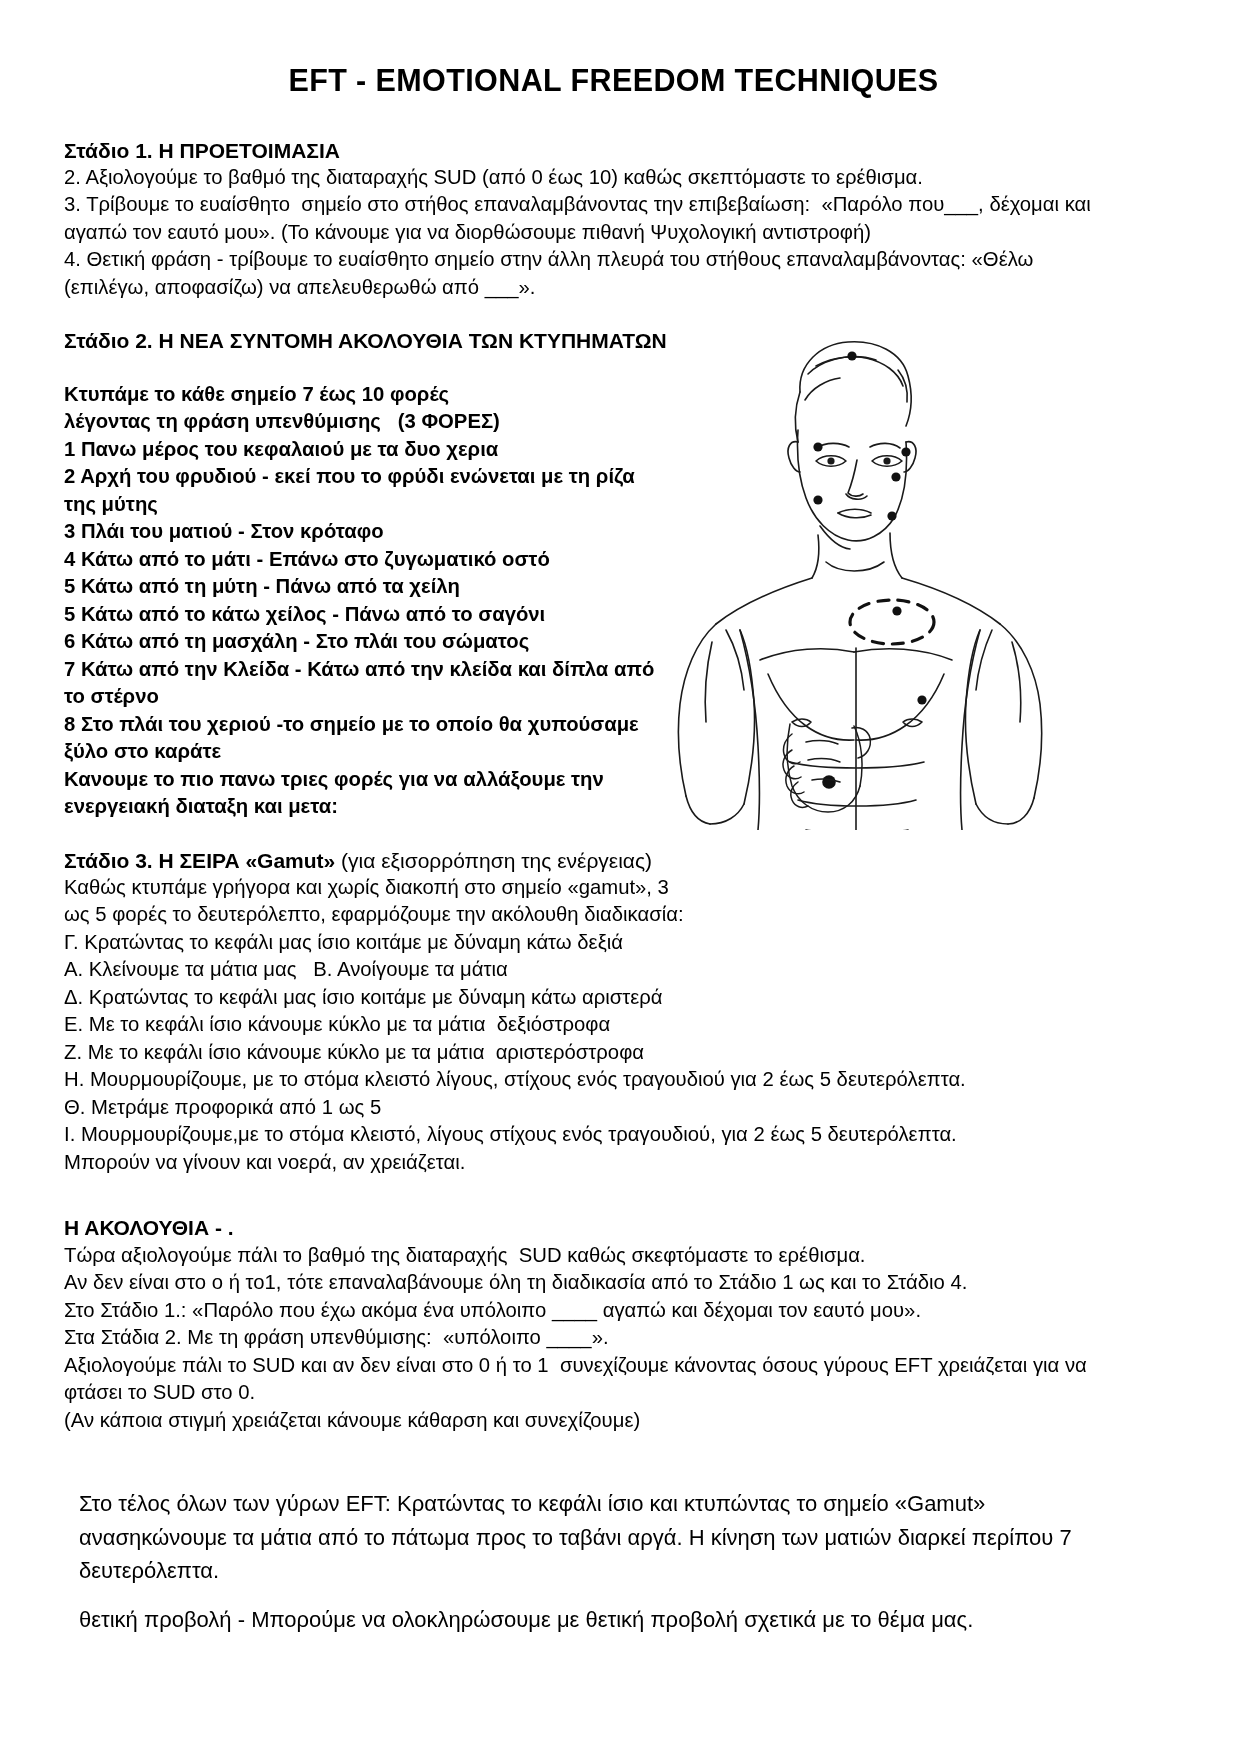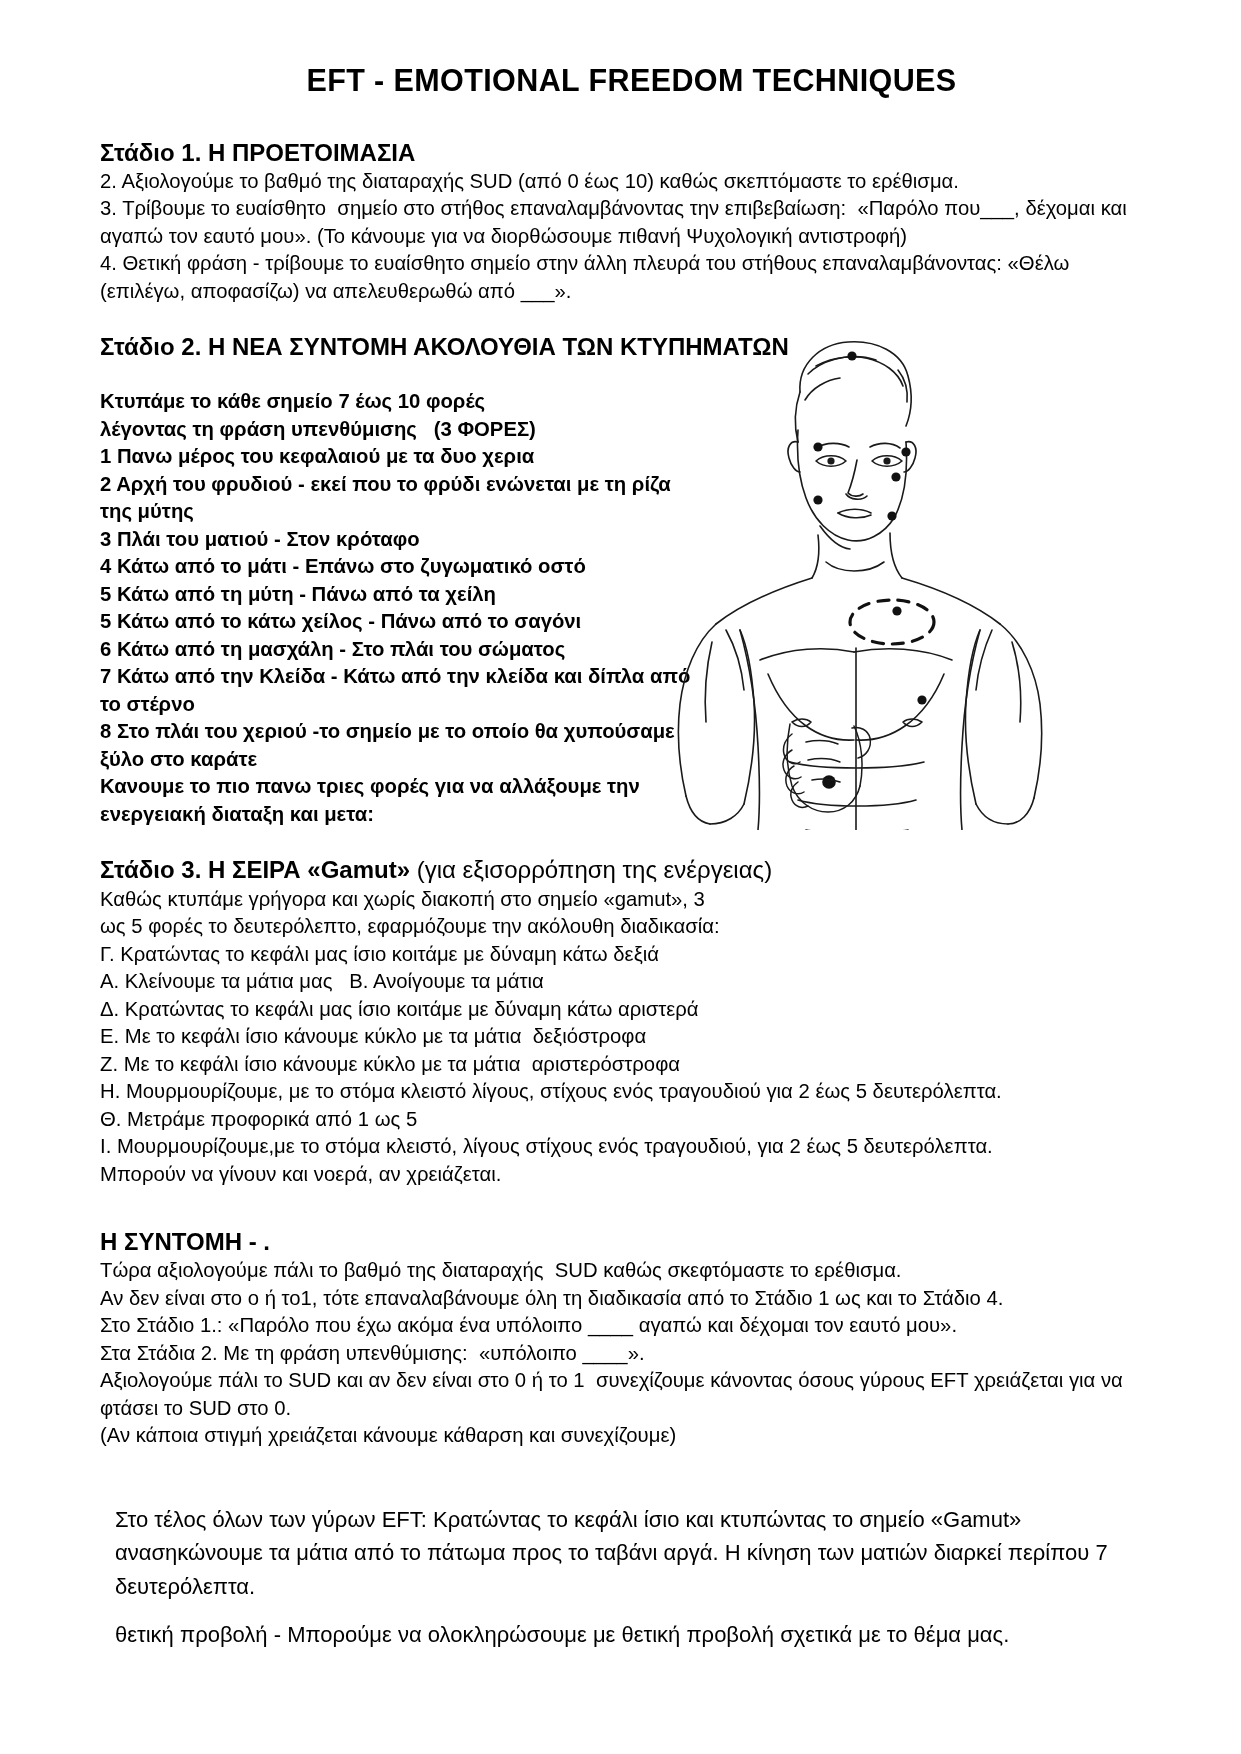--- a/index.html
+++ b/index.html
@@ -14,38 +14,38 @@
     position: relative;
     font-family: "Liberation Sans", "DejaVu Sans", sans-serif;
     color: #000000;
     overflow: hidden;
   }
   .page {
     position: relative;
     width: 1241px;
     height: 1300px;
     box-sizing: border-box;
-    padding: 62px 78px 0 100px;
+    padding: 62px 78px 0 64px;
   }
 
   h1.doc-title {
     font-size: 30.5px;
     font-weight: bold;
     text-align: center;
     letter-spacing: 0.4px;
     margin: 0 0 0 0;
     padding: 0;
     line-height: 1.2;
   }
 
   .spacer-lg { height: 38px; }
   .spacer-md { height: 26px; }
 
   .sec-head {
-    font-size: 24px;
+    font-size: 21px;
     font-weight: bold;
     line-height: 1.30;
     margin: 0;
   }
   .sec-head .normal {
     font-weight: normal;
   }
 
   p.line {
     font-size: 20.3px;
@@ -134,21 +134,21 @@
     <p class="line">Ζ. Με το κεφάλι ίσιο κάνουμε κύκλο με τα μάτια  αριστερόστροφα</p>
     <p class="line">Η. Μουρμουρίζουμε, με το στόμα κλειστό λίγους, στίχους ενός τραγουδιού για 2 έως 5 δευτερόλεπτα.</p>
     <p class="line">Θ. Μετράμε προφορικά από 1 ως 5</p>
     <p class="line">Ι. Μουρμουρίζουμε,με το στόμα κλειστό, λίγους στίχους ενός τραγουδιού, για 2 έως 5 δευτερόλεπτα.</p>
     <p class="line">Μπορούν να γίνουν και νοερά, αν χρειάζεται.</p>
   </div>
 
   <div class="spacer-lg"></div>
 
   <div class="block col-full">
-    <div class="sec-head">Η ΣΥΝΤΟΜΗ - .</div>
+    <div class="sec-head">Η ΑΚΟΛΟΥΘΙΑ - .</div>
     <p class="line">Τώρα αξιολογούμε πάλι το βαθμό της διαταραχής  SUD καθώς σκεφτόμαστε το ερέθισμα.</p>
     <p class="line">Αν δεν είναι στο ο ή το1, τότε επαναλαβάνουμε όλη τη διαδικασία από το Στάδιο 1 ως και το Στάδιο 4.</p>
     <p class="line">Στο Στάδιο 1.: «Παρόλο που έχω ακόμα ένα υπόλοιπο ____ αγαπώ και δέχομαι τον εαυτό μου».</p>
     <p class="line">Στα Στάδια 2. Με τη φράση υπενθύμισης:  «υπόλοιπο ____».</p>
     <p class="line">Αξιολογούμε πάλι το SUD και αν δεν είναι στο 0 ή το 1  συνεχίζουμε κάνοντας όσους γύρους EFT χρειάζεται για να φτάσει το SUD στο 0.</p>
     <p class="line">(Αν κάποια στιγμή χρειάζεται κάνουμε κάθαρση και συνεχίζουμε)</p>
   </div>
 
   <div class="spacer-lg"></div>
 

